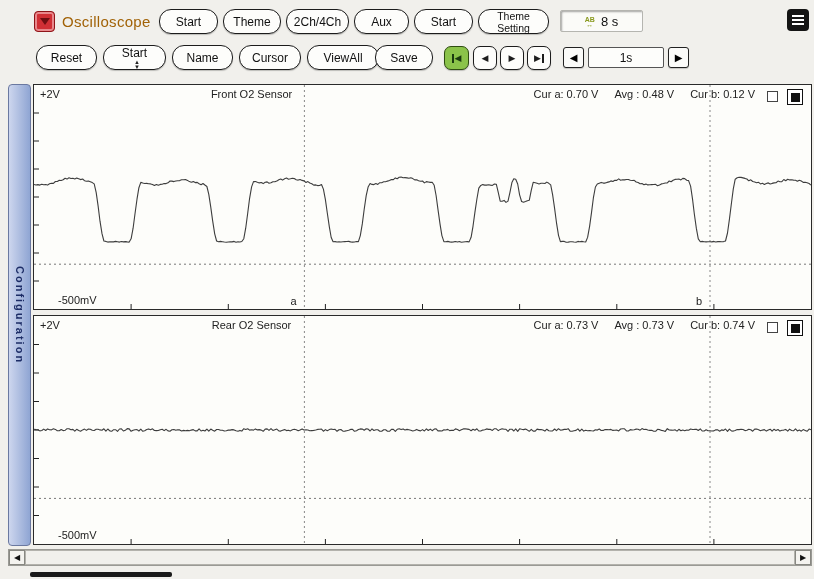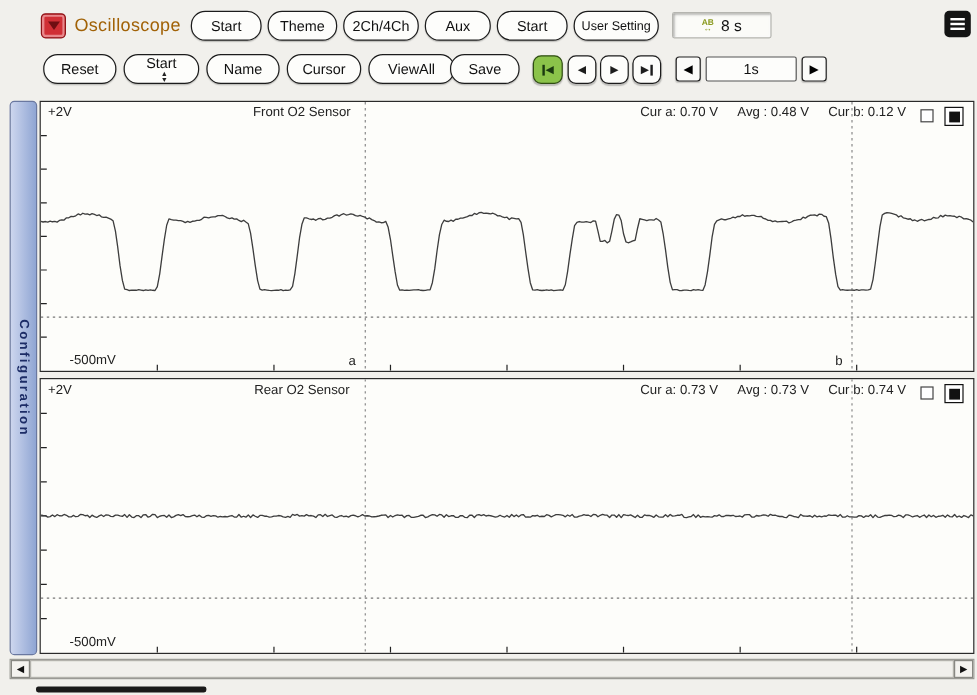--- a/index.html
+++ b/index.html
@@ -101,21 +101,21 @@
 <div class="red-icon">
   <span class="tri-down"></span>
 </div>
 <div class="app-title">Oscilloscope</div>
 
 <button class="btn" style="left:159px;top:9px;width:59px;">Start</button>
 <button class="btn" style="left:223px;top:9px;width:58px;">Theme</button>
 <button class="btn" style="left:286px;top:9px;width:63px;">2Ch/4Ch</button>
 <button class="btn" style="left:354px;top:9px;width:55px;">Aux</button>
 <button class="btn" style="left:414px;top:9px;width:59px;">Start</button>
-<button class="btn small-text" style="left:478px;top:9px;width:71px;">User Setting</button>
+<button class="btn small-text" style="left:478px;top:9px;width:71px;">Theme Setting</button>
 
 <div class="ab-display">
   <span class="ab-icon">
     <span class="ab-top">AB</span>
     <span class="ab-bot">↔</span>
   </span>
   <span class="ab-value">8 s</span>
 </div>
 
 <div class="hamburger">

